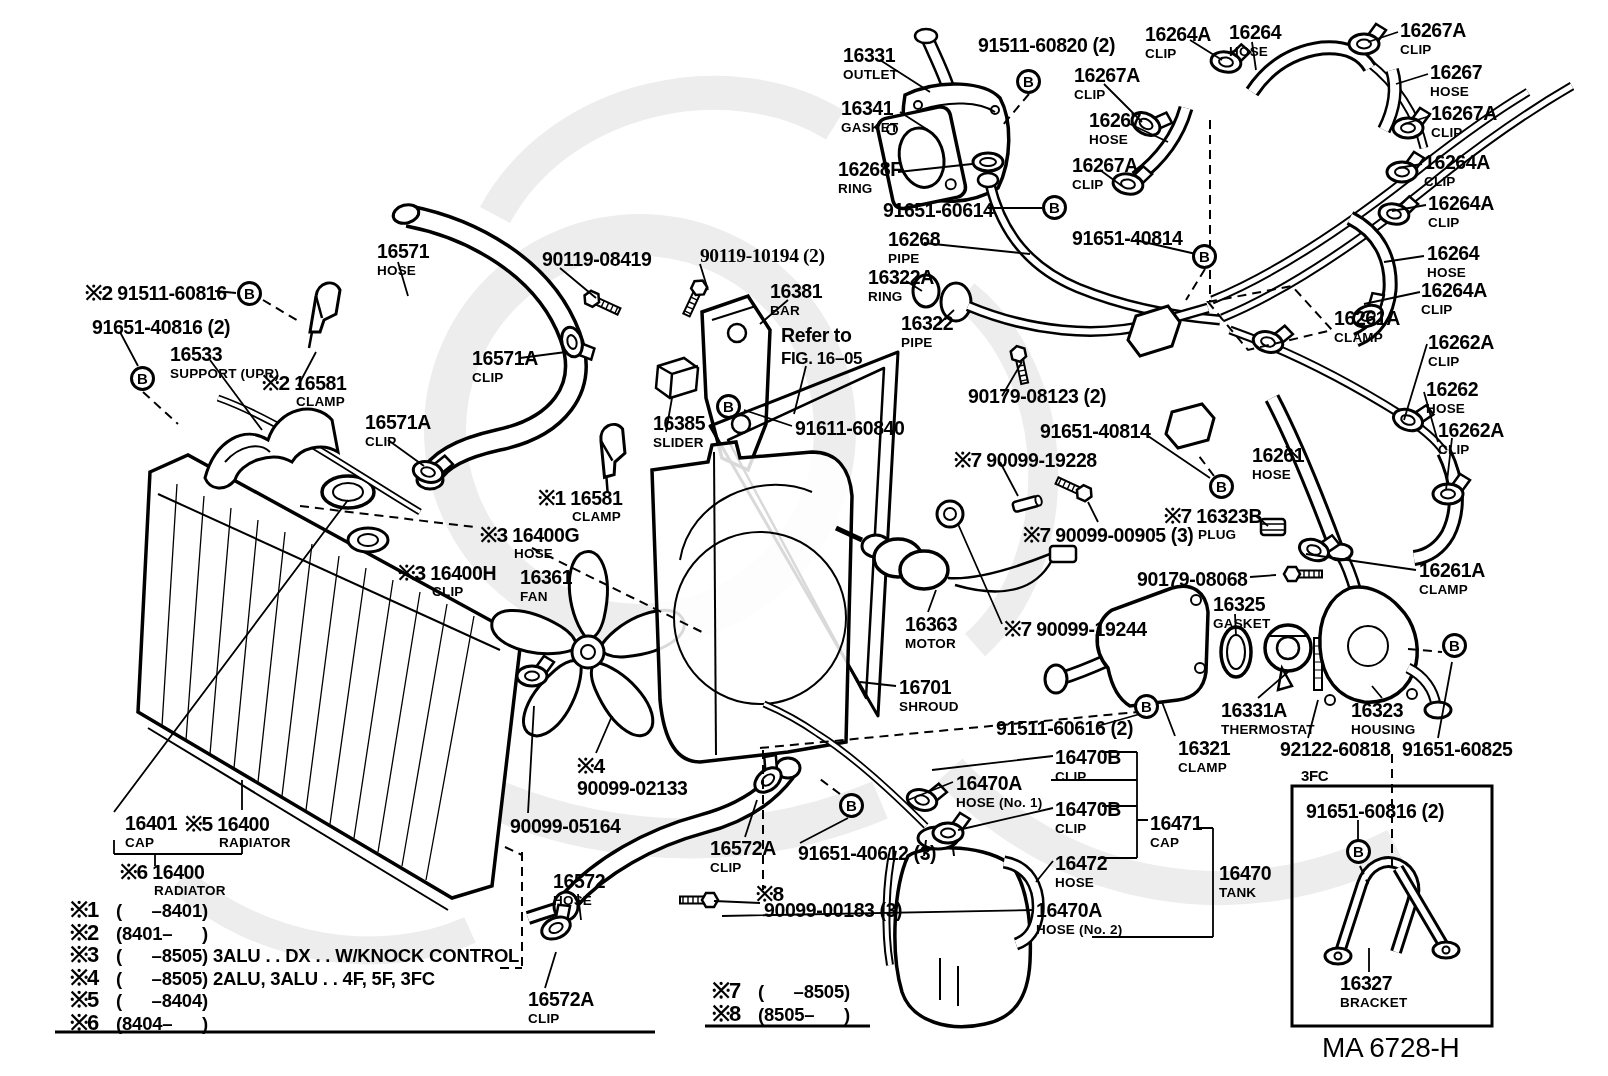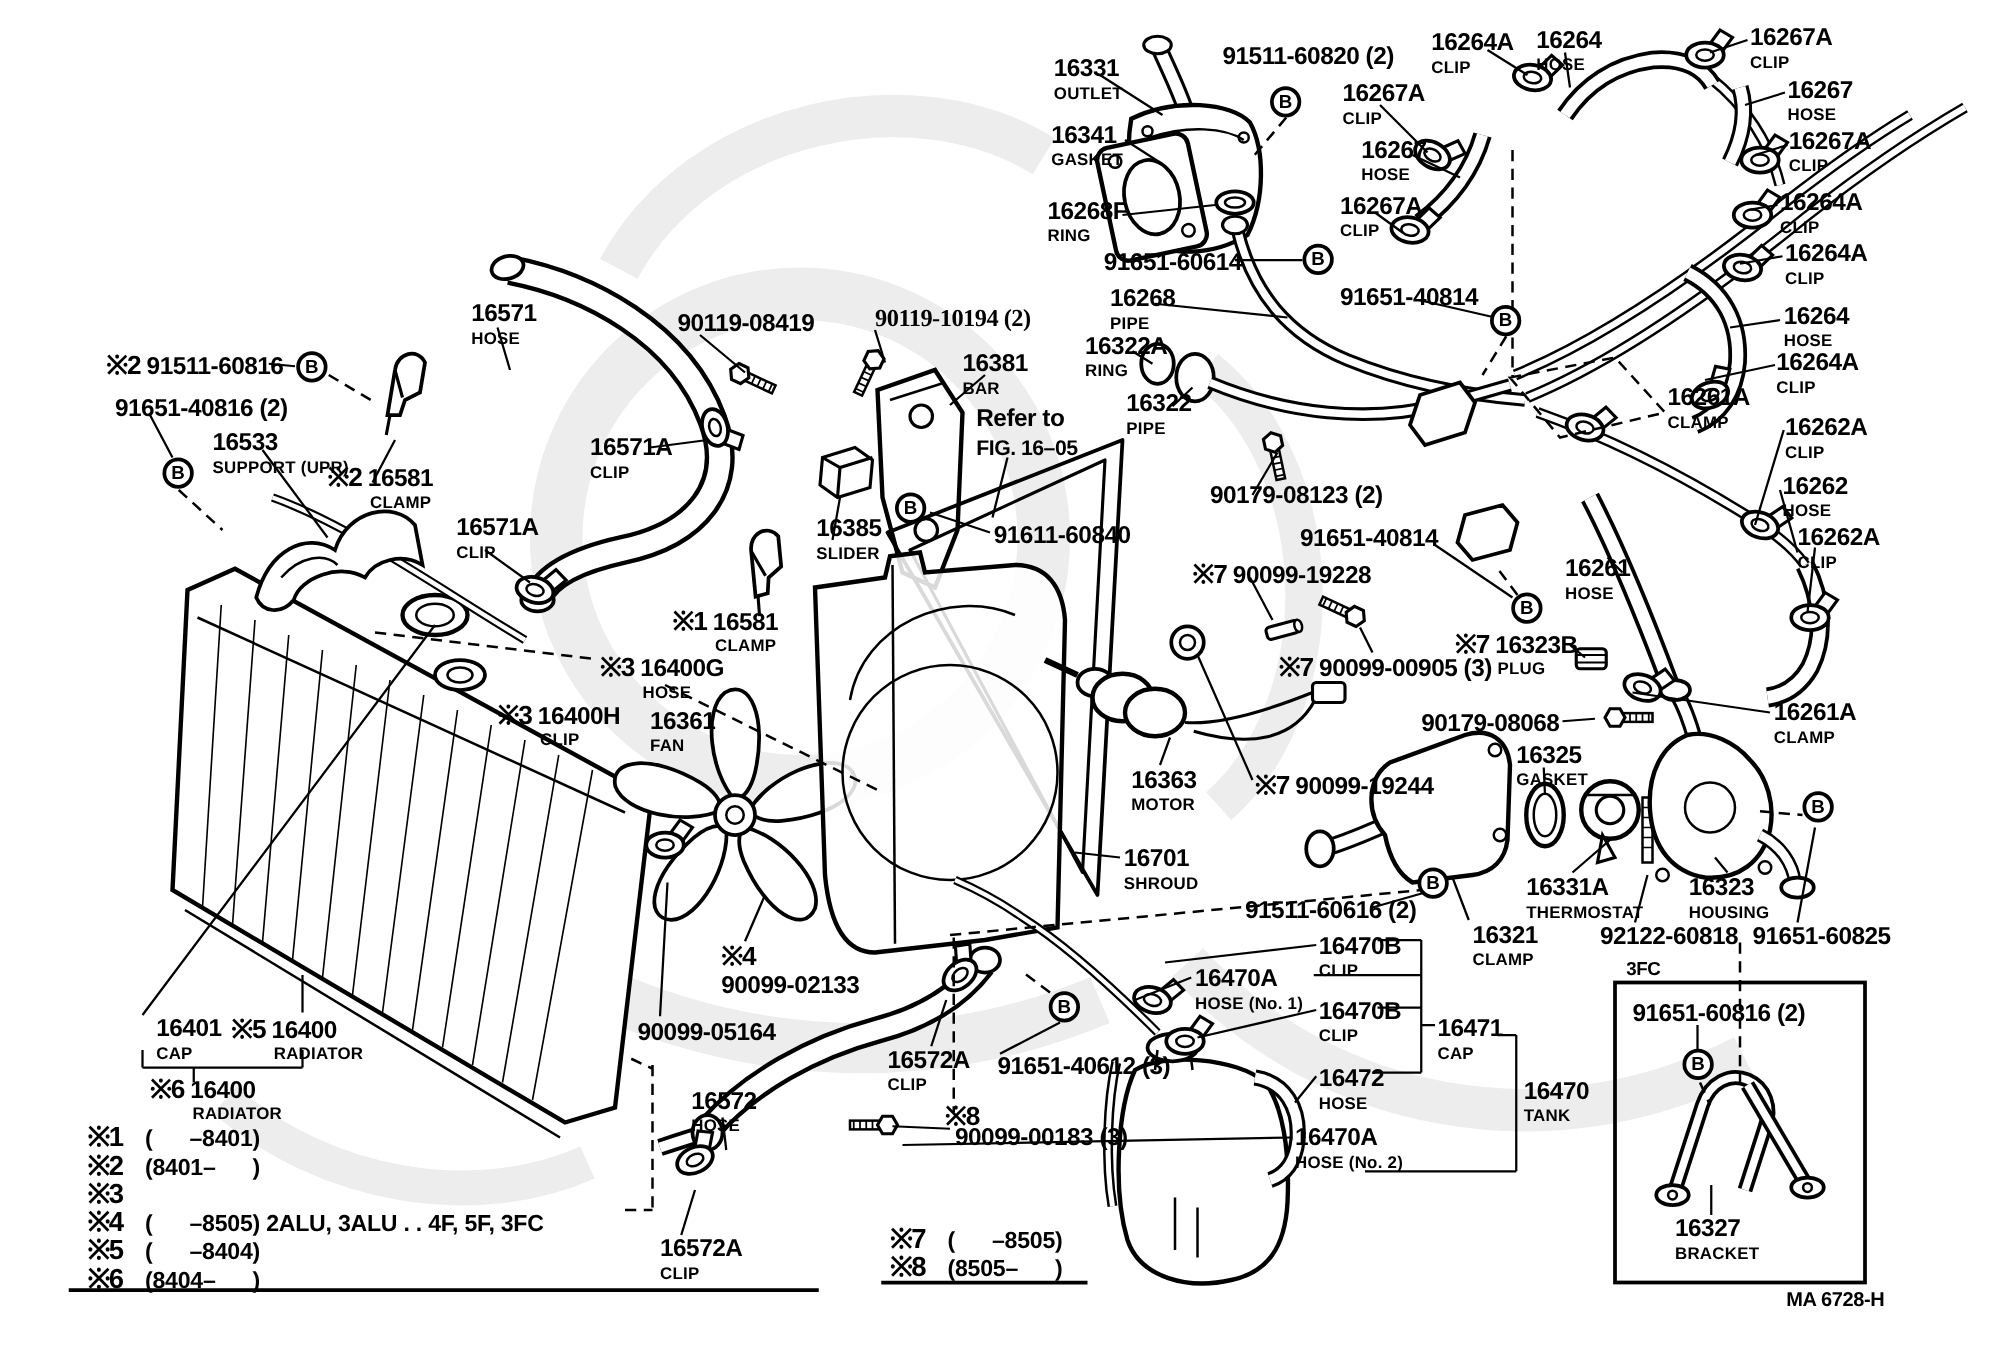--- a/index.html
+++ b/index.html
@@ -21,21 +21,21 @@
   
   .bmark{position:absolute;width:25px;height:25px;border:3px solid #000;border-radius:50%;
          background:#fff;display:flex;align-items:center;justify-content:center;
          font-weight:700;font-size:15px;z-index:3;box-sizing:border-box;}
   
   #legend-left{position:absolute;left:70px;top:893px;z-index:3;}
   #legend-right{position:absolute;left:712px;top:974px;z-index:3;}
   .lrow{display:flex;align-items:baseline;height:22.5px;}
   .lmark{font-weight:700;font-size:22px;letter-spacing:-1.5px;width:46px;}
   .ltext{font-weight:700;font-size:18.5px;letter-spacing:-0.2px;white-space:pre;}
-  #doc-code{position:absolute;left:1429px;top:1032px;font-weight:700;font-size:16px;
+  #doc-code{position:absolute;left:1322px;top:1032px;font-weight:400;font-size:28px;
             letter-spacing:-0.3px;z-index:3;}
 </style>
 </head>
 <body>
 
 <div id="stage">
 
 <svg id="art" width="1608" height="1076" viewBox="0 0 1608 1076">
   <defs>
     <g id="clampS">
@@ -809,20 +809,21 @@
       <div class="lrow">
         <span class="lmark">※1</span>
         <span class="ltext">(      –8401)</span>
       </div>
       <div class="lrow">
         <span class="lmark">※2</span>
         <span class="ltext">(8401–      )</span>
       </div>
       <div class="lrow">
         <span class="lmark">※3</span>
+        <span class="ltext">(      –8505) 3ALU . . DX . . W/KNOCK CONTROL</span>
       </div>
       <div class="lrow">
         <span class="lmark">※4</span>
         <span class="ltext">(      –8505) 2ALU, 3ALU . . 4F, 5F, 3FC</span>
       </div>
       <div class="lrow">
         <span class="lmark">※5</span>
         <span class="ltext">(      –8404)</span>
       </div>
       <div class="lrow">

